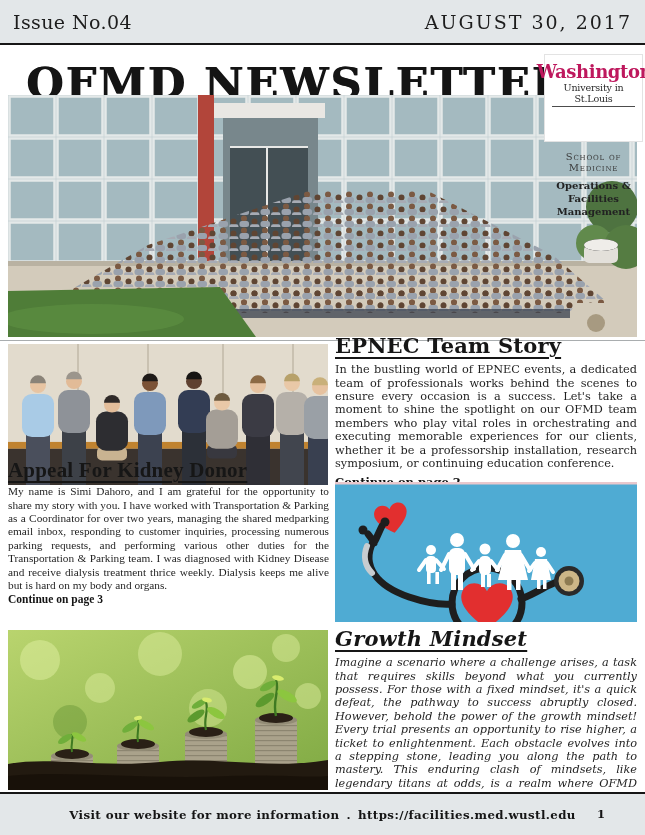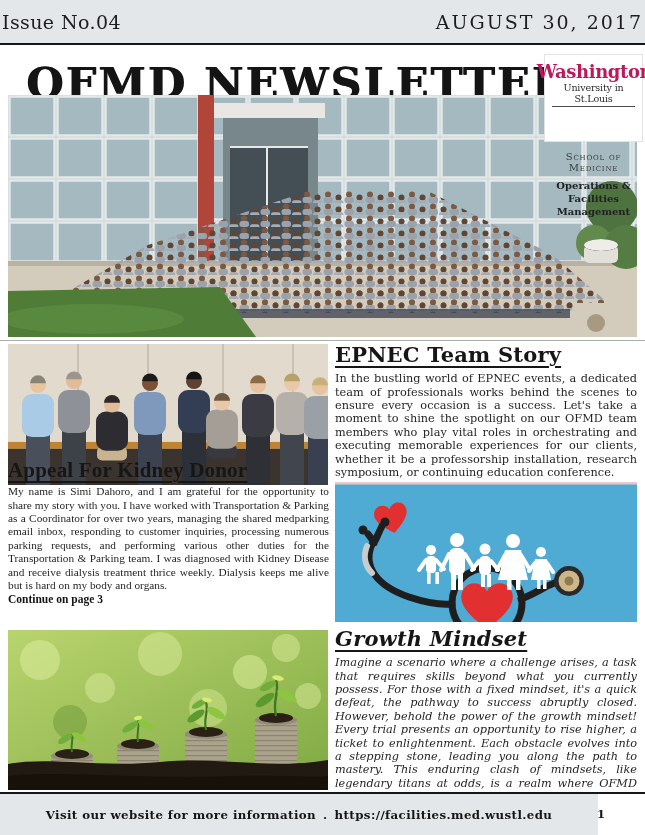--- a/index.html
+++ b/index.html
@@ -7,21 +7,21 @@
     position:relative; width:645px; height:835px; margin:0 auto;
     background:#ffffff; overflow:hidden;
     font-family:"DejaVu Serif","Liberation Serif",serif;
     color:var(--text,#1c1c1c);
   }
   
   .topbar {
     position:absolute; top:0; left:0; width:645px; height:43px;
     background:var(--bar-background,#e3e7e9);
     display:flex; justify-content:space-between; align-items:center;
-    padding:0 2px; box-sizing:border-box; font-size:19px; color:#1d1d1d;
+    padding:0 13px; box-sizing:border-box; font-size:19px; color:#1d1d1d;
   }
   .topbar .issue { letter-spacing:0.4px; }
   .topbar .date  { letter-spacing:2px; }
   .rule { position:absolute; left:0; width:645px; height:2px; background:var(--rule,#161616); }
   .rule-top { top:43px; }
   .rule-bottom { top:792px; }
   
   .title {
     position:absolute; top:46px; left:10px; margin:16px;
     font-size:43px; font-weight:800; letter-spacing:2px; line-height:1;
@@ -52,29 +52,29 @@
   .article h2 {
     margin:0; font-size:21px; font-weight:700; letter-spacing:0.2px; color:#161616;
     text-decoration:underline; text-decoration-thickness:1.5px; text-underline-offset:4px;
     line-height:1.1; white-space:nowrap;
   }
   .article .body {
     margin:6px 0 0; font-size:11.3px; line-height:13.4px;
     text-align:justify; color:#1f1f1f;
   }
   .article .continue { margin-top:5px; font-size:11.5px; font-weight:700; color:#141414; }
-  .art-epnec  { top:343px; left:335px; width:302px; }
+  .art-epnec  { top:334px; left:335px; width:302px; }
   .art-kidney { top:459px; left:8px;   width:321px;font-family:Liberation Serif, serif; }
   .art-kidney .body { margin-top:3px; }
   .art-kidney .continue { margin-top:1px; }
   .art-growth { top:627px; left:335px; width:302px;font-style:italic; }
   .art-growth .continue { margin-top:15px; }
   
   .footer {
-    position:absolute; top:794px; left:0; width:598px; height:41px;
+    position:absolute; top:794px; left:0; width:645px; height:41px;
     background:var(--bar-background,#e3e7e9);
     display:flex; align-items:center; justify-content:center;
     font-size:11.8px; font-weight:700; color:#151515; letter-spacing:0.4px;
   }
   .footer .sep { margin:0 7px; }
   .footer a { color:#151515; text-decoration:none; }
   .page-number {
     position:absolute; right:40px; top:794px; height:41px; line-height:41px;
     font-size:11.5px; font-weight:700; color:#151515;
   }

